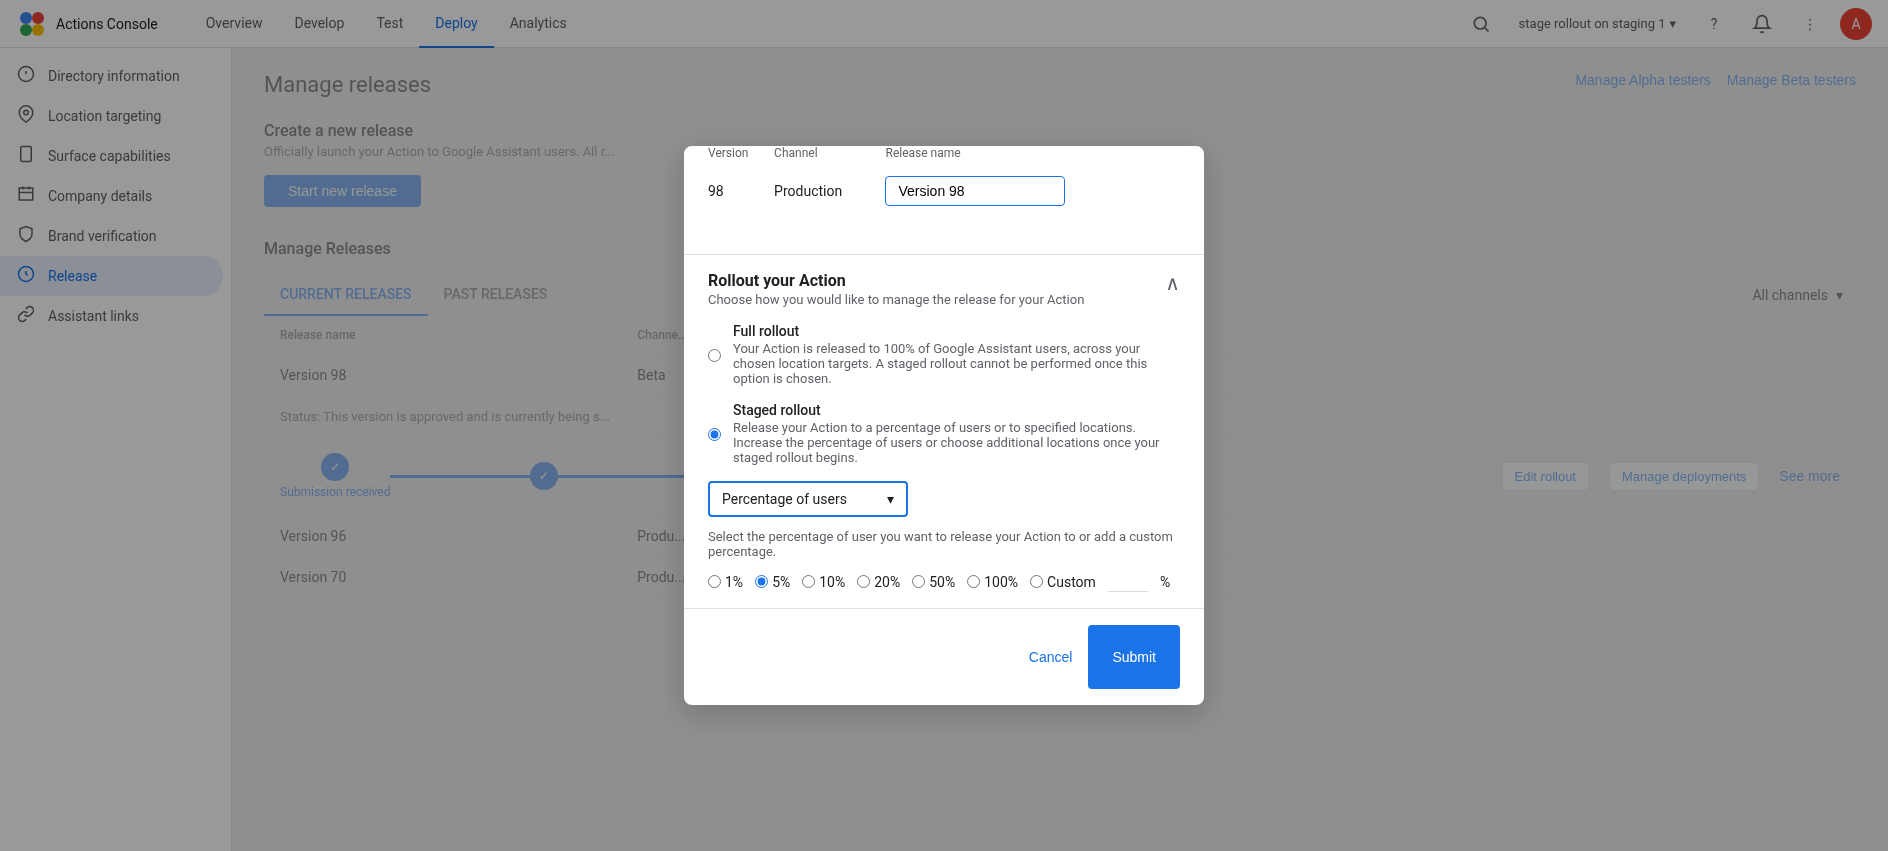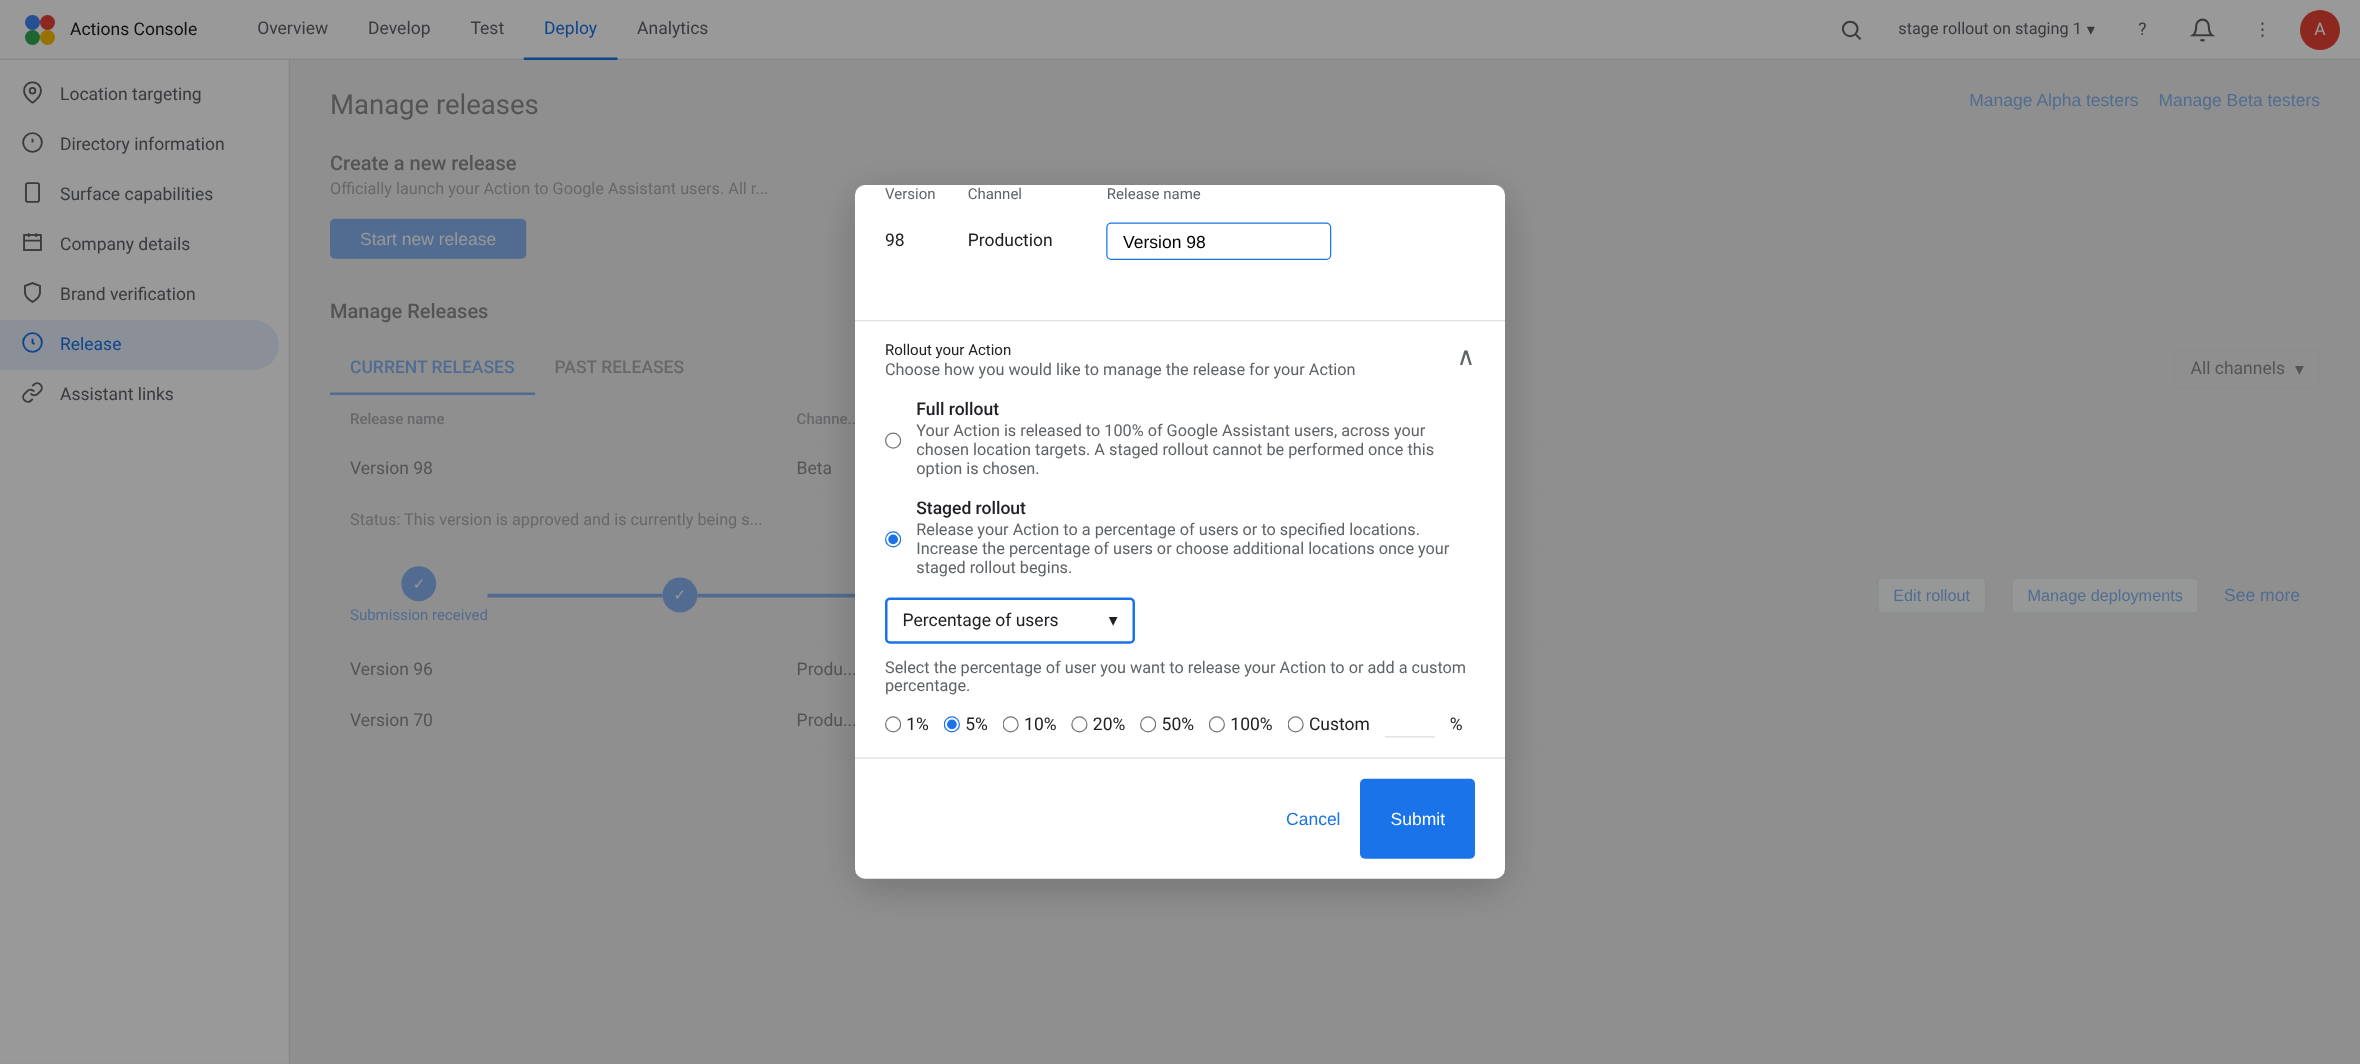--- a/index.html
+++ b/index.html
@@ -137,21 +137,21 @@
       border: 1px solid #1a73e8; border-radius: 4px; padding: 6px 12px;
       font-size: 14px; width: 180px; outline: none;
     }
 
     
     .dialog-divider { border: none; border-top: 1px solid #e0e0e0; margin: 0; }
 
     
     .rollout-section { padding: 16px 24px; }
     .rollout-header { display: flex; align-items: flex-start; justify-content: space-between; margin-bottom: 16px; }
-    .rollout-title { font-size: 12px; font-weight: 400; }
+    .rollout-title { font-size: 16px; font-weight: 700; }
     .rollout-desc { font-size: 13px; color: #5f6368; margin-top: 2px; }
     .chevron-up { font-size: 20px; color: #5f6368; cursor: pointer; }
 
     
     .radio-option { display: flex; gap: 12px; margin-bottom: 16px; }
     .radio-option input[type="radio"] { margin-top: 2px; flex-shrink: 0; accent-color: #1a73e8; }
     .radio-label { font-size: 14px; font-weight: 500; }
     .radio-desc { font-size: 13px; color: #5f6368; margin-top: 2px; }
 
     
@@ -229,35 +229,35 @@
     <div class="avatar">A</div>
   </div>
 </nav>
 
 <div class="app-layout">
 
   <aside class="sidebar">
     <div class="sidebar-item">
       <span class="icon">
         <svg width="18" height="18" viewBox="0 0 24 24" fill="none" stroke="#5f6368" stroke-width="2">
-            <path d="M21 10c0 7-9 13-9 13s-9-6-9-13a9 9 0 0 1 18 0z"></path>
-            <circle cx="12" cy="10" r="3"></circle>
-          </svg>
-      </span>
-      <span>Location targeting</span>
-    </div>
-    <div class="sidebar-item">
-      <span class="icon">
-        <svg width="18" height="18" viewBox="0 0 24 24" fill="none" stroke="#5f6368" stroke-width="2">
             <circle cx="12" cy="12" r="10"></circle>
             <line x1="12" y1="8" x2="12" y2="12"></line>
             <line x1="12" y1="16" x2="12.01" y2="16"></line>
           </svg>
       </span>
       <span>Directory information</span>
+    </div>
+    <div class="sidebar-item">
+      <span class="icon">
+        <svg width="18" height="18" viewBox="0 0 24 24" fill="none" stroke="#5f6368" stroke-width="2">
+            <path d="M21 10c0 7-9 13-9 13s-9-6-9-13a9 9 0 0 1 18 0z"></path>
+            <circle cx="12" cy="10" r="3"></circle>
+          </svg>
+      </span>
+      <span>Location targeting</span>
     </div>
     <div class="sidebar-item">
       <span class="icon">
         <svg width="18" height="18" viewBox="0 0 24 24" fill="none" stroke="#5f6368" stroke-width="2">
             <rect x="5" y="2" width="14" height="20" rx="2"></rect>
             <line x1="12" y1="18" x2="12.01" y2="18"></line>
           </svg>
       </span>
       <span>Surface capabilities</span>
     </div>

